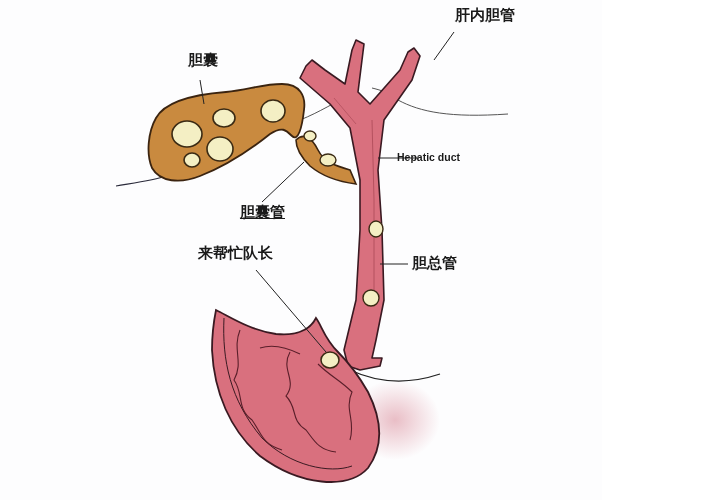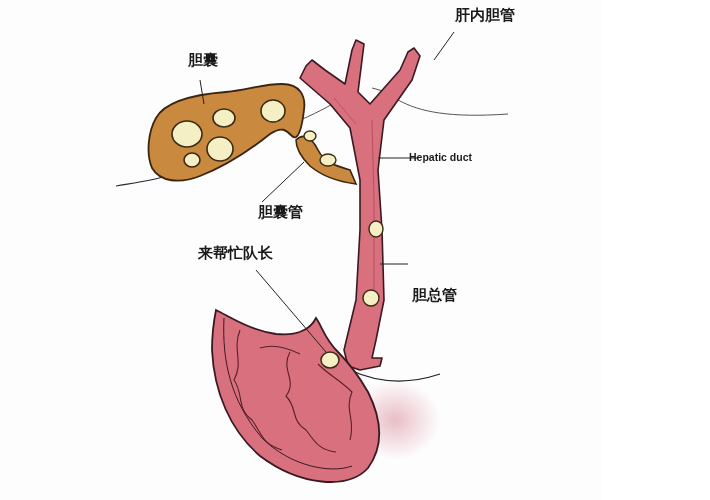--- a/index.html
+++ b/index.html
@@ -74,18 +74,18 @@
       <line x1="200" y1="80" x2="204" y2="104"></line>
       <line x1="378" y1="158" x2="418" y2="158"></line>
       <line x1="262" y1="202" x2="304" y2="162"></line>
       <line x1="256" y1="270" x2="326" y2="352"></line>
       <line x1="380" y1="264" x2="408" y2="264"></line>
     </g>
   </svg>
 
   <div class="label cn" style="left:455px;top:8px;">肝内胆管</div>
   <div class="label cn" style="left:188px;top:53px;">胆囊</div>
-  <div class="label en" style="left:409px;top:152px;">Hepatic duct</div>
-  <div class="label cn" style="left:258px;top:205px;">胆囊管</div>
+  <div class="label en" style="left:397px;top:152px;">Hepatic duct</div>
+  <div class="label cn" style="left:240px;top:205px;text-decoration:underline;">胆囊管</div>
   <div class="label cn" style="left:198px;top:246px;">来帮忙队长</div>
-  <div class="label cn" style="left:412px;top:256px;margin-top:32px;">胆总管</div>
+  <div class="label cn" style="left:412px;top:256px;">胆总管</div>
 
 </div>
 
 </body></html>

